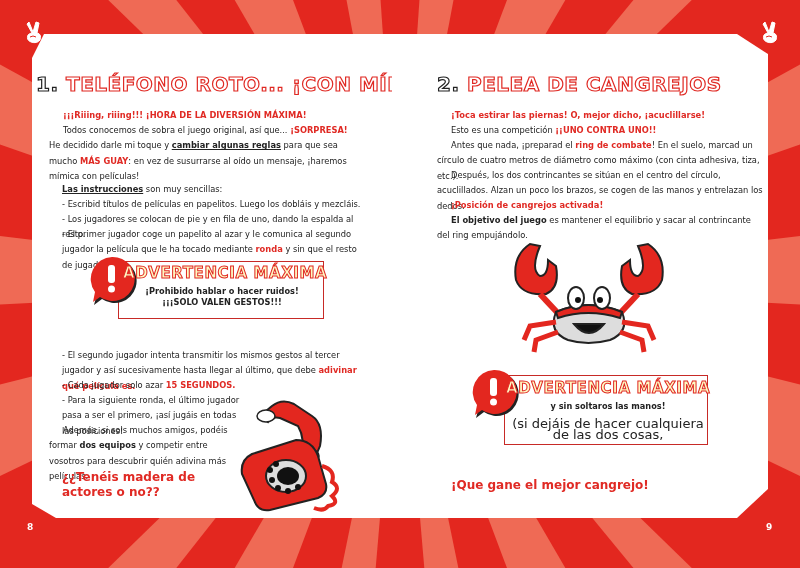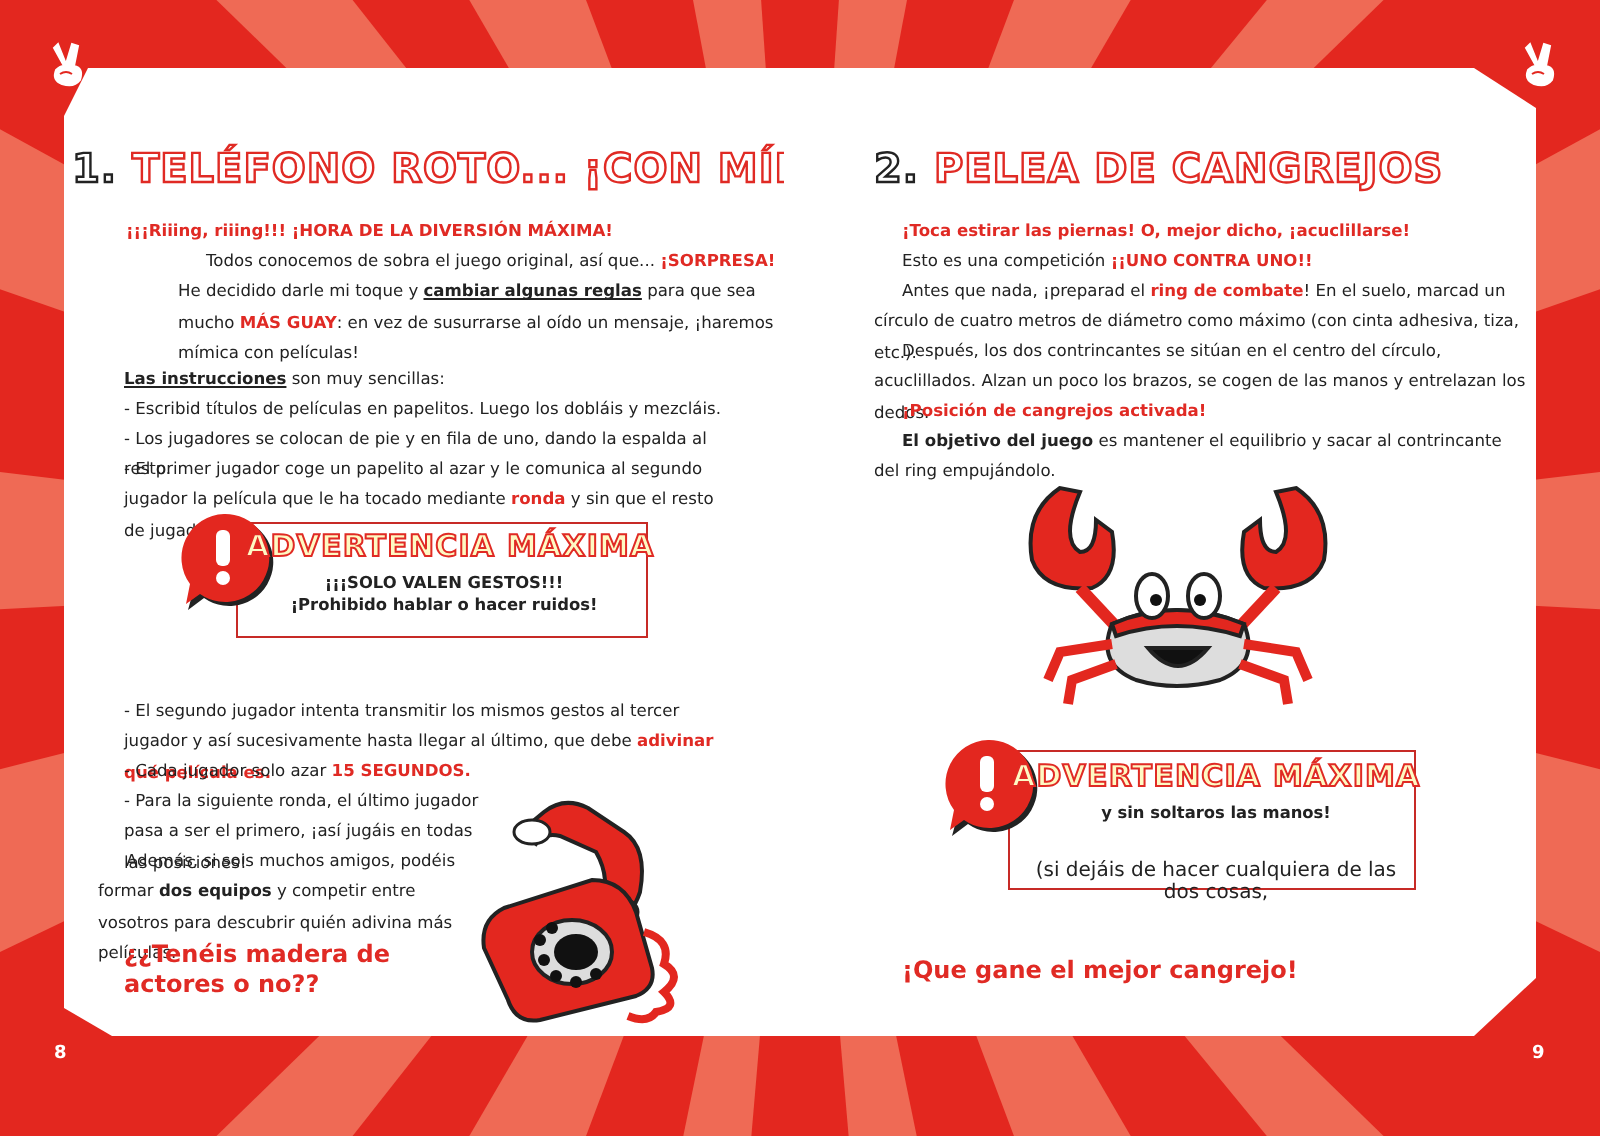--- a/index.html
+++ b/index.html
@@ -62,21 +62,21 @@
 
 <div class="panel" id="panel-left"></div>
 
 <div class="title" style="left:36px;top:72px;">
   <span class="num">1.</span>
   <span>TELÉFONO ROTO... ¡CON MÍMICA!</span>
 </div>
 
 <div class="p red" style="left:63px;top:108px;">¡¡¡Riiing, riiing!!! ¡HORA DE LA DIVERSIÓN MÁXIMA!</div>
 
-<div class="p ind" style="left:49px;top:123px;width:312px;margin-left:40px;">
+<div class="p ind" style="left:49px;top:123px;width:312px;">
   <span>Todos conocemos de sobra el juego original, así que... </span><span class="red">¡SORPRESA!</span><span> He decidido darle mi toque y </span><span class="u">cambiar algunas reglas</span><span> para que sea mucho </span><span class="red">MÁS GUAY</span><span>: en vez de susurrarse al oído un mensaje, ¡haremos mímica con películas!</span>
 </div>
 
 <div class="p" style="left:62px;top:182px;">
   <span class="u">Las instrucciones</span><span> son muy sencillas:</span>
 </div>
 <div class="p" style="left:62px;top:197px;width:300px;">- Escribid títulos de películas en papelitos. Luego los dobláis y mezcláis.</div>
 <div class="p" style="left:62px;top:212px;width:300px;">- Los jugadores se colocan de pie y en fila de uno, dando la espalda al resto.</div>
 <div class="p" style="left:62px;top:227px;width:302px;">
   <span>- El primer jugador coge un papelito al azar y le comunica al segundo jugador la película que le ha tocado mediante </span><span class="red">ronda</span><span> y sin que el resto de jugadores lo vea.</span>
@@ -84,22 +84,22 @@
 
 <div class="warn" style="left:118px;top:261px;width:204px;height:56px;"></div>
 <svg class="bubble" style="left:88px;top:255px;" width="52" height="52" viewBox="0 0 52 52">
   <path d="M26 4 A22 22 0 1 1 14 44 L6 50 L9 39 A22 22 0 0 1 26 4 Z" fill="#222"></path>
   <path d="M24 2 A22 22 0 1 1 12 42 L5 47 L7 37 A22 22 0 0 1 24 2 Z" fill="#e3271f"></path>
   <rect x="20" y="10" width="7" height="18" rx="3" fill="#fff"></rect>
   <circle cx="23.5" cy="34" r="3.5" fill="#fff"></circle>
 </svg>
 <div class="warn-title" style="left:123px;top:264px;">ADVERTENCIA MÁXIMA</div>
 <div class="warn-text" style="left:132px;top:286px;width:180px;">
+  <div class="b">¡Prohibido hablar o hacer ruidos!</div>
   <div class="b">¡¡¡SOLO VALEN GESTOS!!!</div>
-  <div class="b">¡Prohibido hablar o hacer ruidos!</div>
 </div>
 
 <div class="p" style="left:62px;top:348px;width:302px;">
   <span>- El segundo jugador intenta transmitir los mismos gestos al tercer jugador y así sucesivamente hasta llegar al último, que debe </span><span class="red">adivinar qué película es.</span>
 </div>
 <div class="p" style="left:62px;top:378px;">
   <span>- Cada jugador solo azar </span><span class="red">15 SEGUNDOS.</span>
 </div>
 <div class="p" style="left:62px;top:393px;width:180px;">- Para la siguiente ronda, el último jugador pasa a ser el primero, ¡así jugáis en todas las posiciones!</div>
 <div class="p ind" style="left:49px;top:423px;width:190px;">
@@ -172,18 +172,18 @@
 <div class="warn" style="left:504px;top:375px;width:202px;height:68px;"></div>
 <svg class="bubble" style="left:470px;top:368px;" width="52" height="52" viewBox="0 0 52 52">
   <path d="M26 4 A22 22 0 1 1 14 44 L6 50 L9 39 A22 22 0 0 1 26 4 Z" fill="#222"></path>
   <path d="M24 2 A22 22 0 1 1 12 42 L5 47 L7 37 A22 22 0 0 1 24 2 Z" fill="#e3271f"></path>
   <rect x="20" y="10" width="7" height="18" rx="3" fill="#fff"></rect>
   <circle cx="23.5" cy="34" r="3.5" fill="#fff"></circle>
 </svg>
 <div class="warn-title" style="left:506px;top:379px;">ADVERTENCIA MÁXIMA</div>
 <div class="warn-text" style="left:510px;top:401px;width:196px;">
   <div class="b">y sin soltaros las manos!</div>
-  <div style="font-size:10px;margin-top:18px;">(si dejáis de hacer cualquiera de las dos cosas,</div>
+  <div style="font-size:13px;margin-top:6px;">(si dejáis de hacer cualquiera de las dos cosas,</div>
 </div>
 
 <div class="closing" style="left:451px;top:478px;">¡Que gane el mejor cangrejo!</div>
 
 <div class="pagenum" style="left:766px;top:522px;">9</div>
 
 </body></html>

